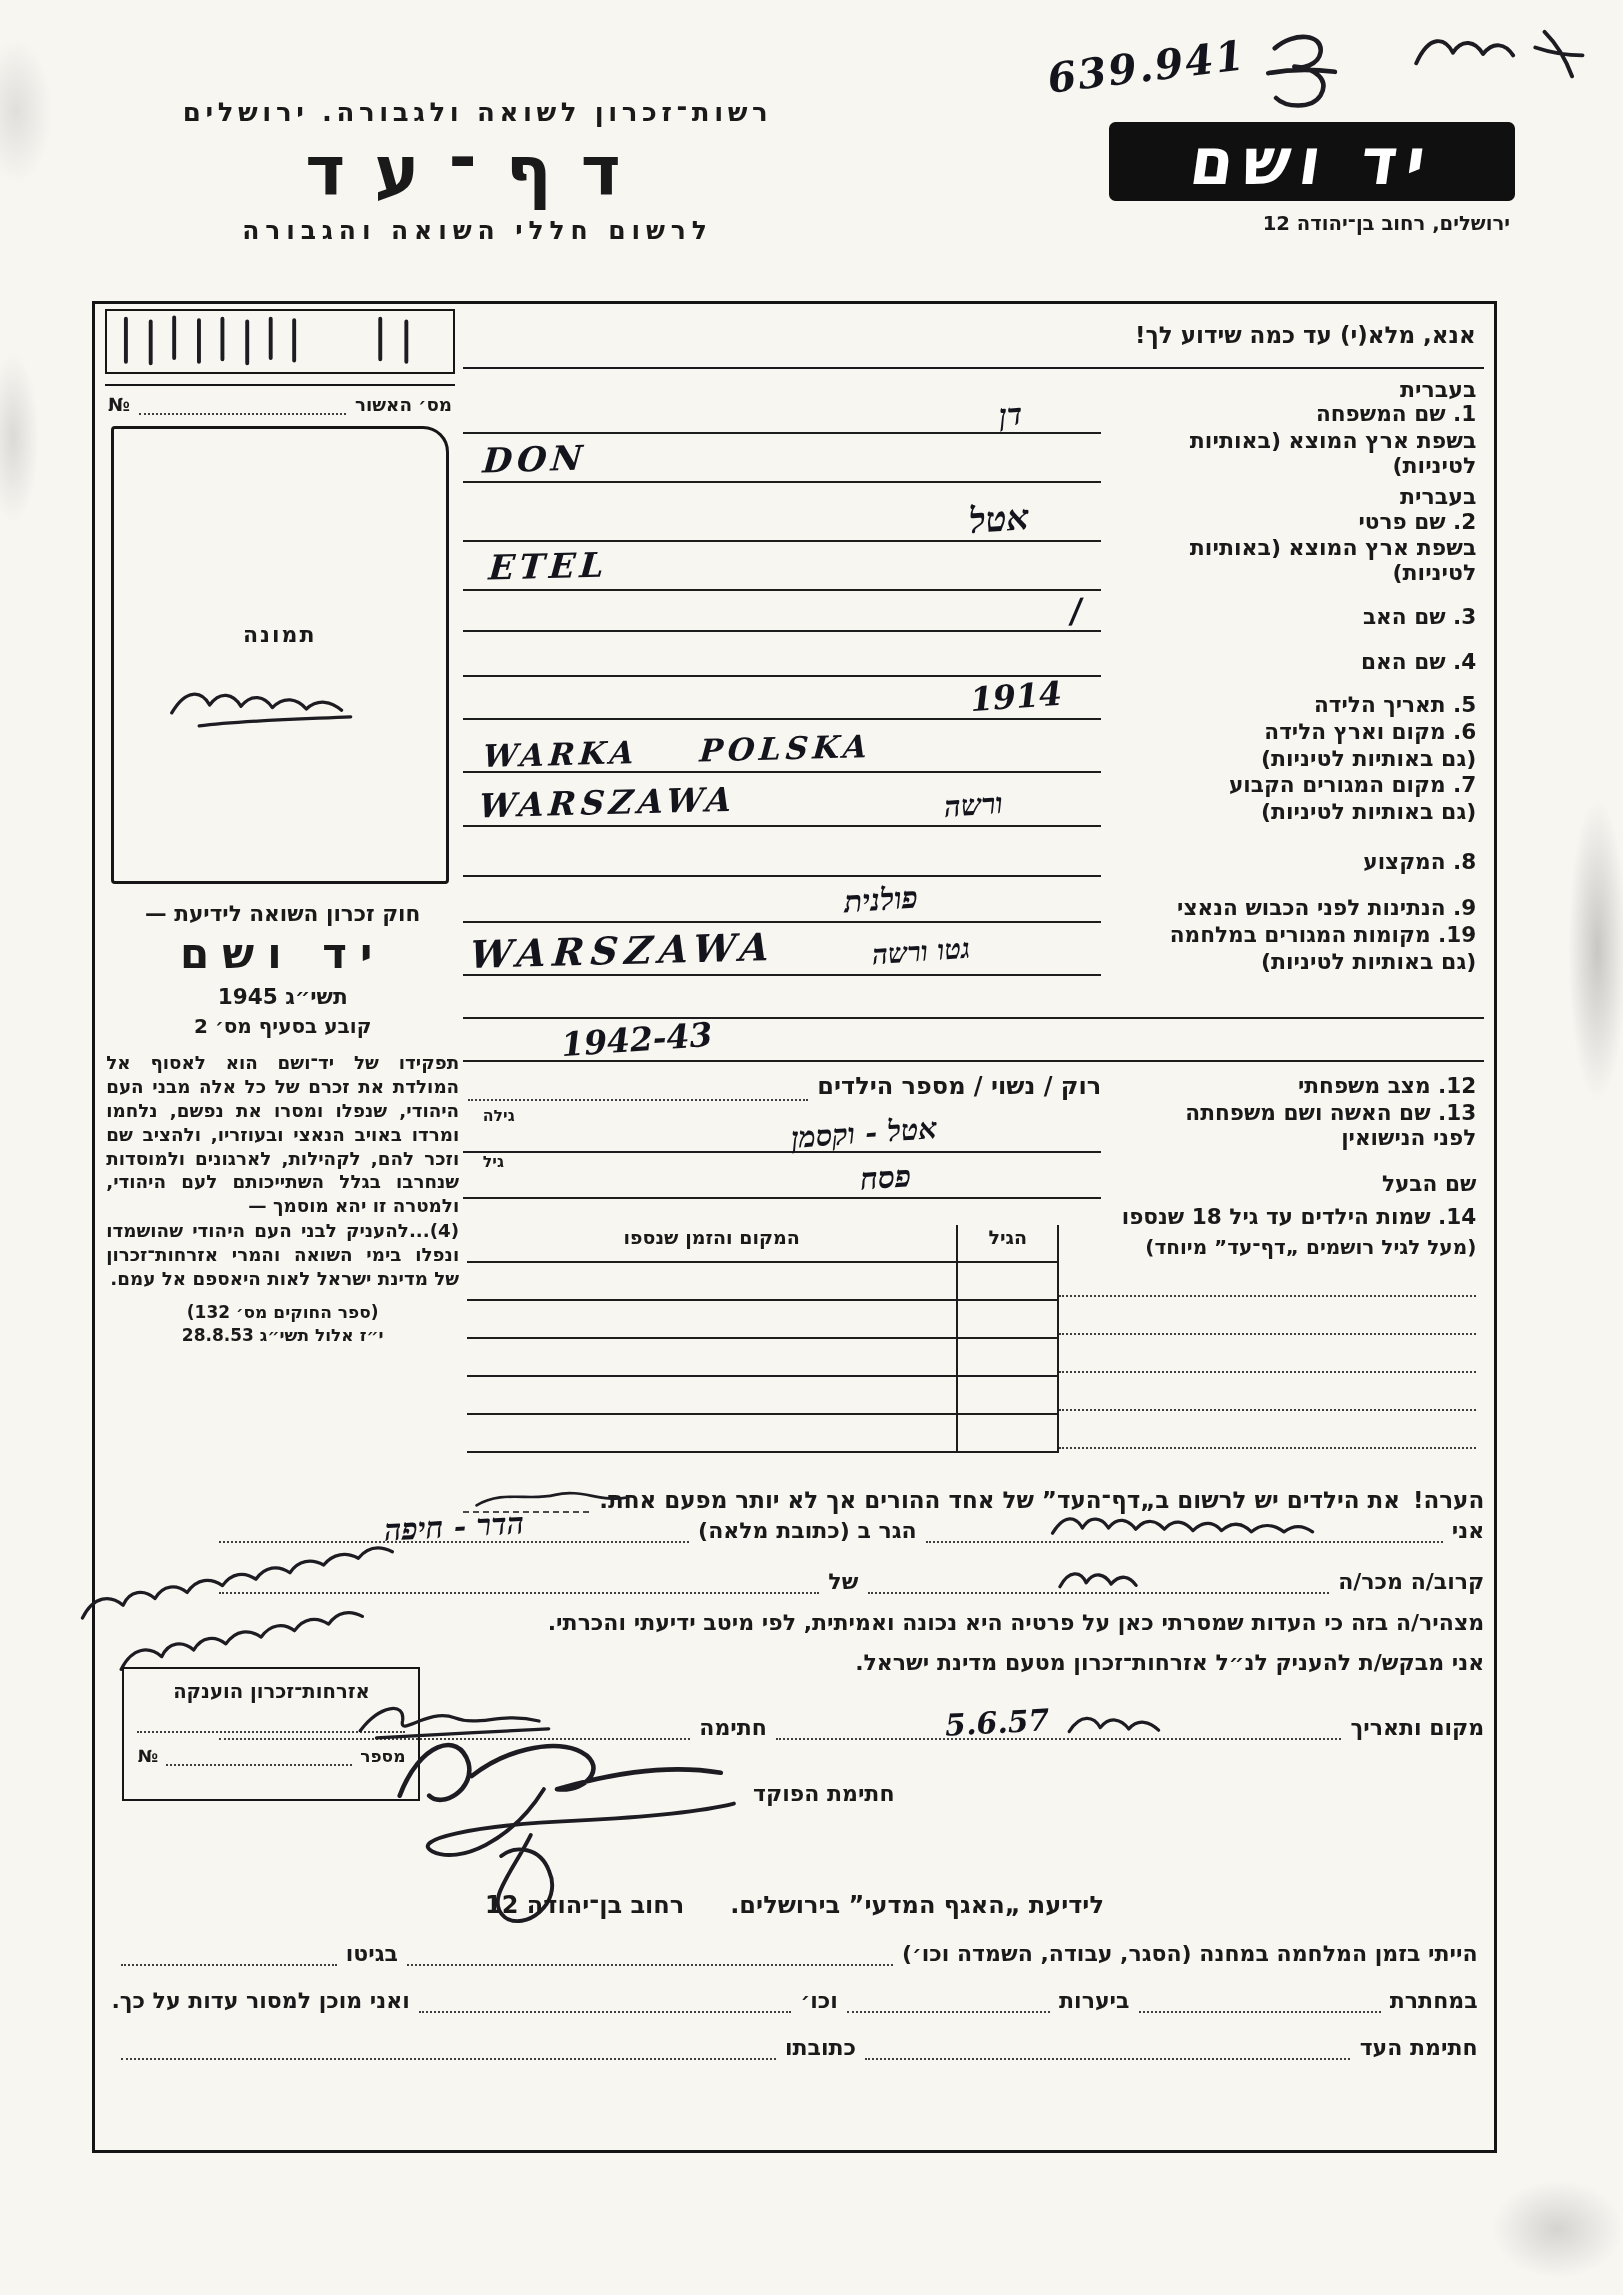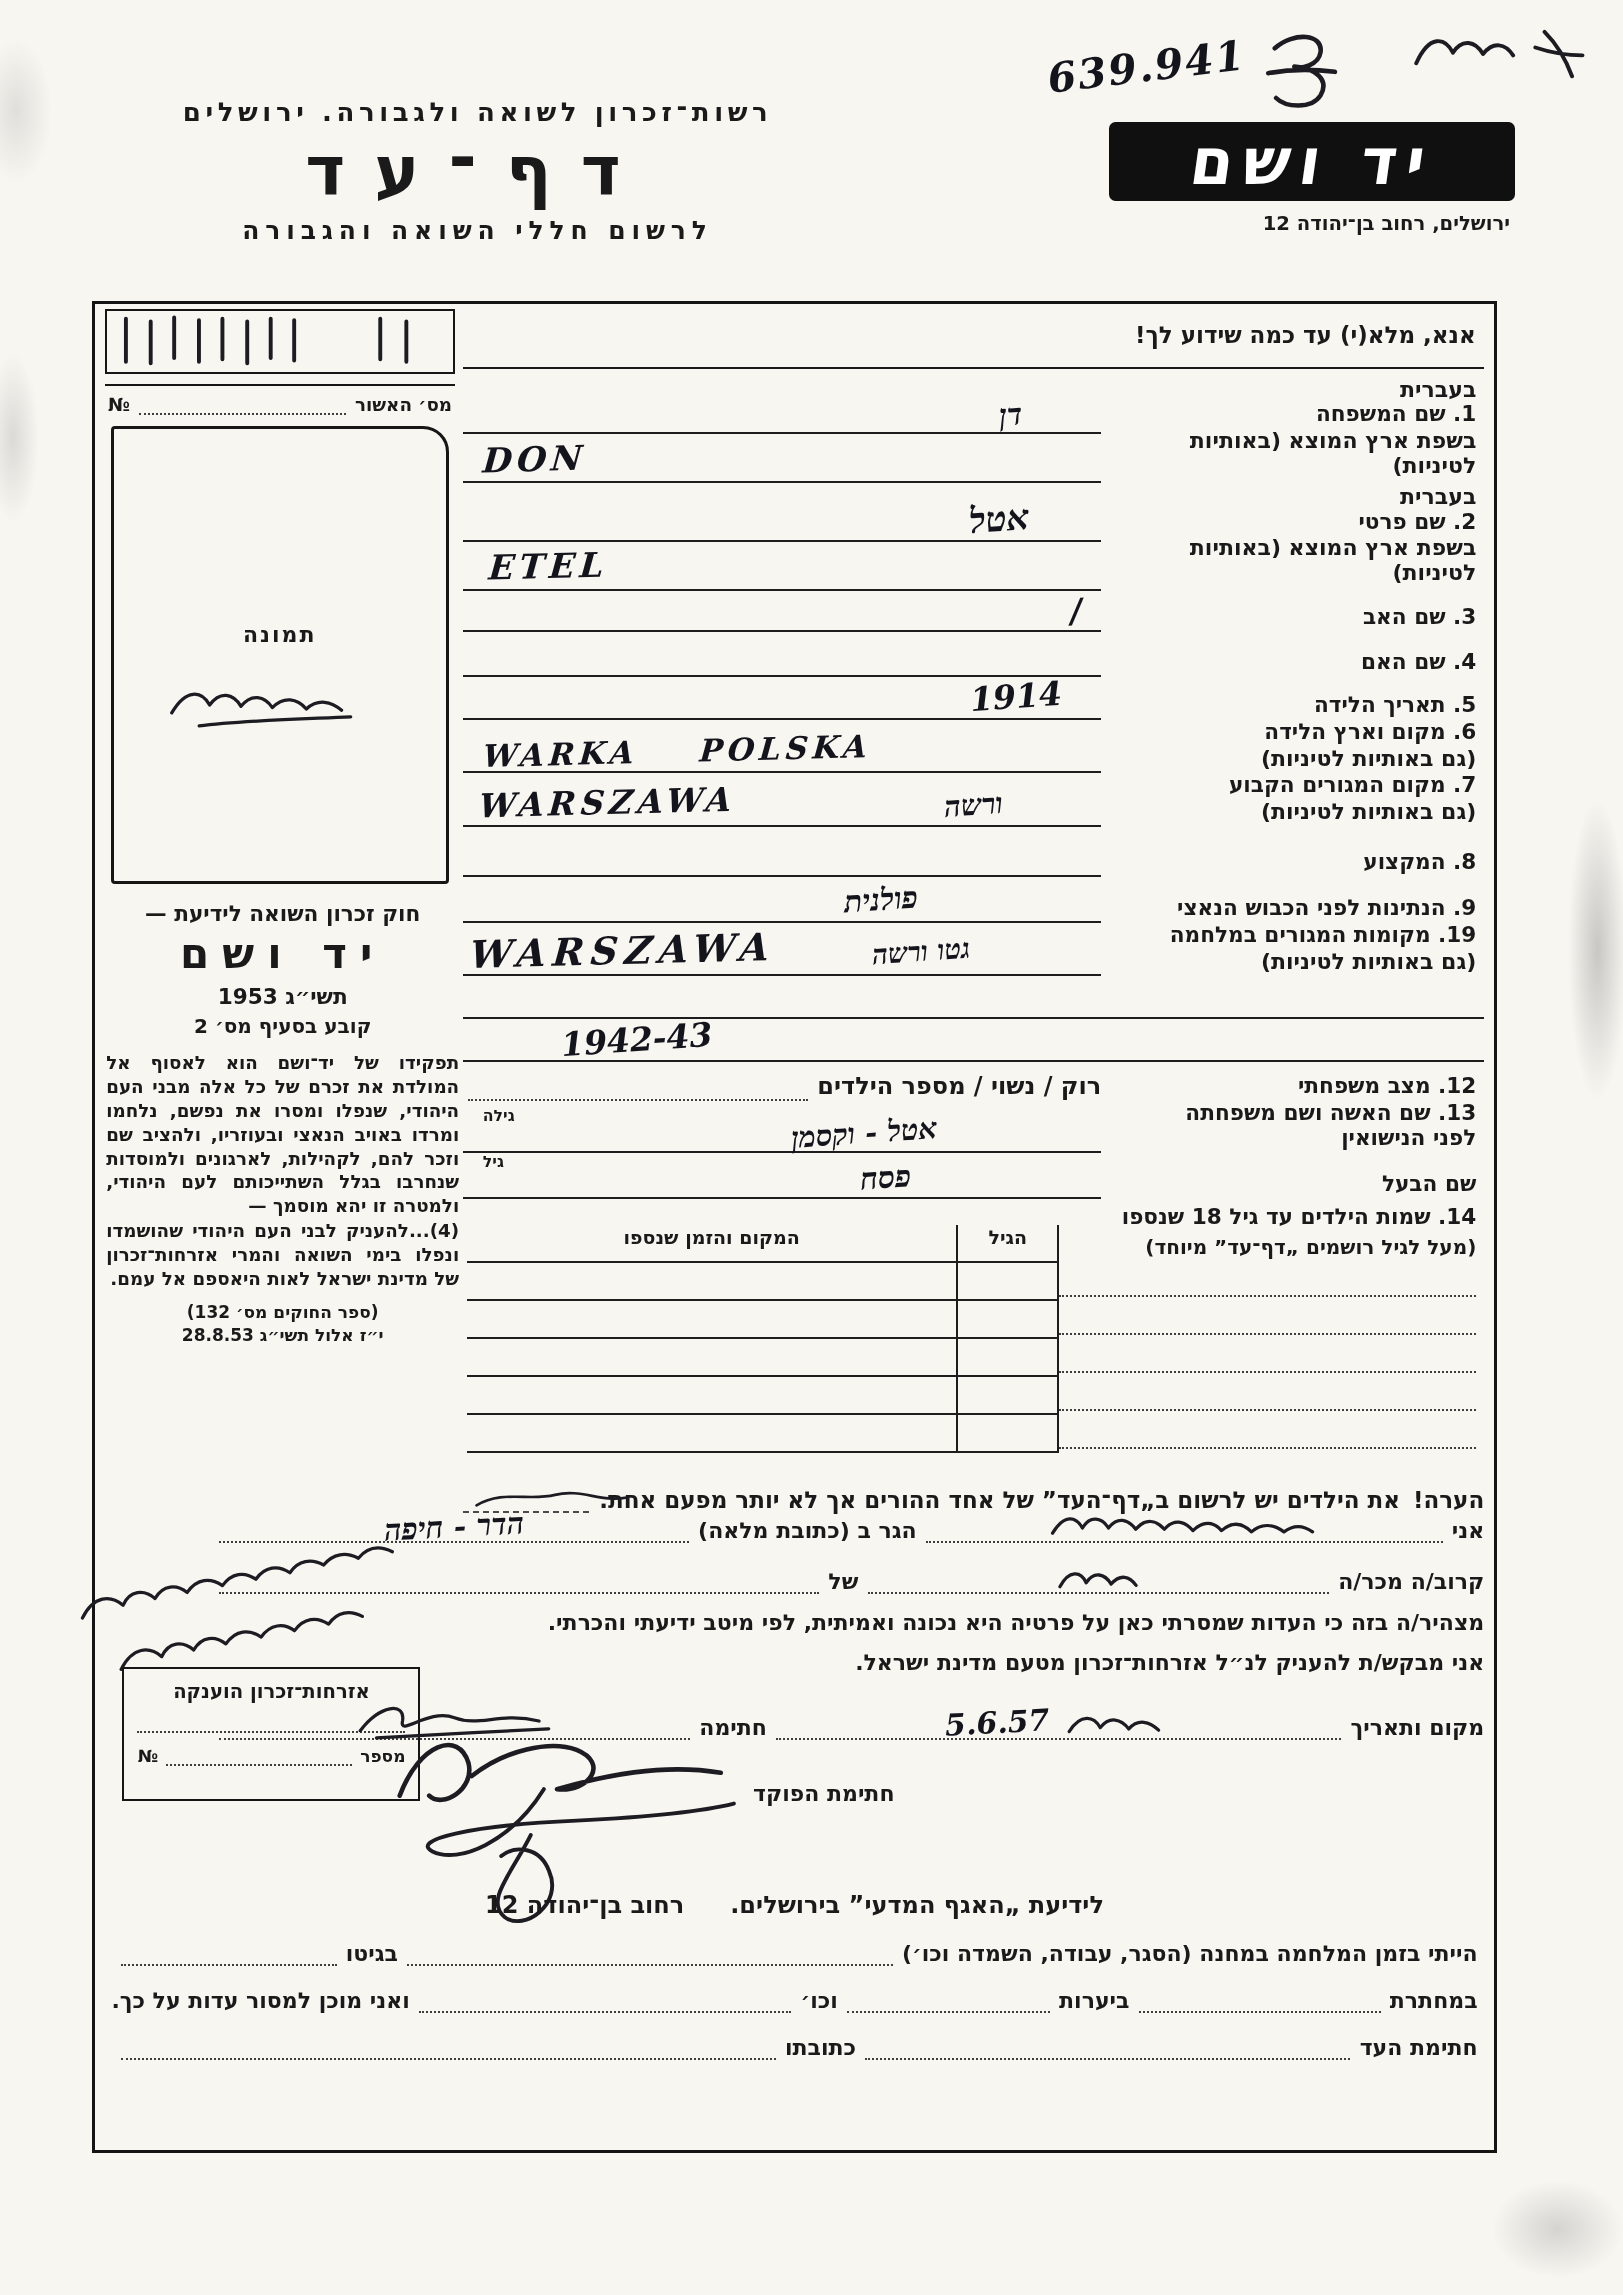--- a/index.html
+++ b/index.html
@@ -162,21 +162,21 @@
       <div class="photo-box">
         <div class="photo-label">תמונה</div>
         <svg class="scrawl" style="left:46px; top:242px;" width="209" height="72" viewBox="0 0 320 110">
           <path d="M18,64 C40,26 64,30 76,52 C92,30 112,34 124,54 C140,34 160,38 172,56 C190,38 210,42 224,58 C242,42 262,46 278,60 M60,84 C120,76 200,74 292,70" stroke-width="5"></path>
         </svg>
       </div>
 
       <div class="law">
         <div class="law-h">חוק זכרון השואה לידיעת —</div>
         <div class="law-logo">יד ושם</div>
-        <div class="law-year">תשי״ג 1953</div>
+        <div class="law-year">תשי״ג 1945</div>
         <div class="law-sec">קובע בסעיף מס׳ 2</div>
         <div class="law-body">תפקידו של יד־ושם הוא לאסוף אל המולדת את זכרם של כל אלה מבני העם היהודי, שנפלו ומסרו את נפשם, נלחמו ומרדו באויב הנאצי ובעוזריו, ולהציב שם וזכר להם, לקהילות, לארגונים ולמוסדות שנחרבו בגלל השתייכותם לעם היהודי, ולמטרה זו יהא מוסמך —</div>
         <div class="law-body2">(4)...להעניק לבני העם היהודי שהושמדו ונפלו בימי השואה והמרי אזרחות־זכרון של מדינת ישראל לאות היאספם אל עמם.</div>
         <div class="law-ref">
           <div>(ספר החוקים מס׳ 132)</div>
           <div>י״ז אלול תשי״ג 28.8.53</div>
         </div>
       </div>
 
       <svg class="scrawl" style="left:-43px; top:1208px;" width="419" height="196" viewBox="0 0 640 300">

